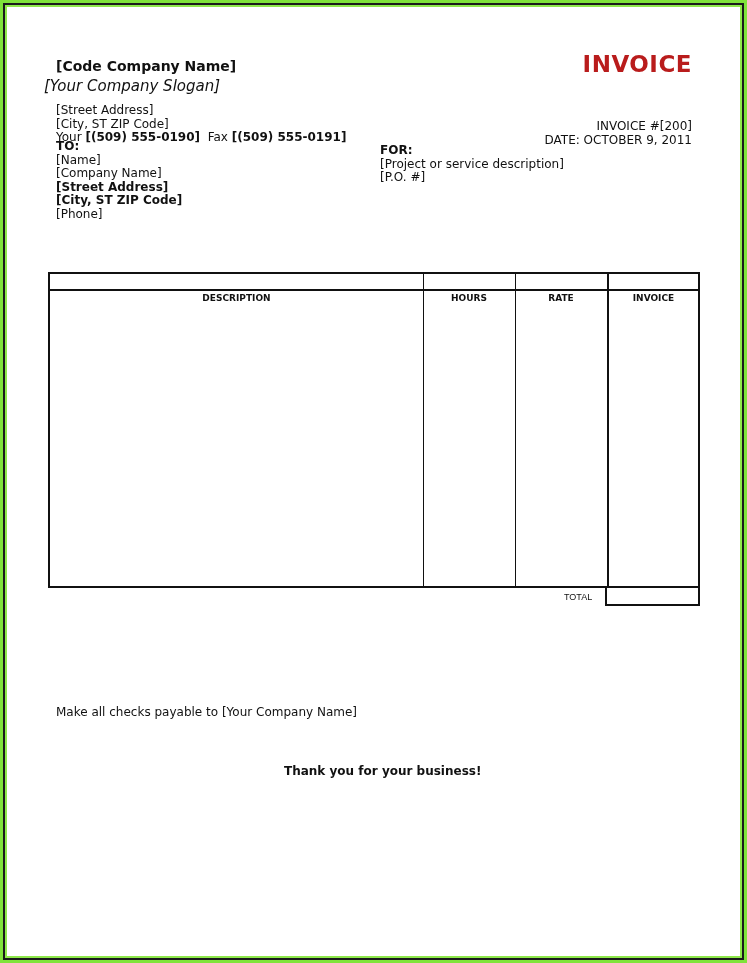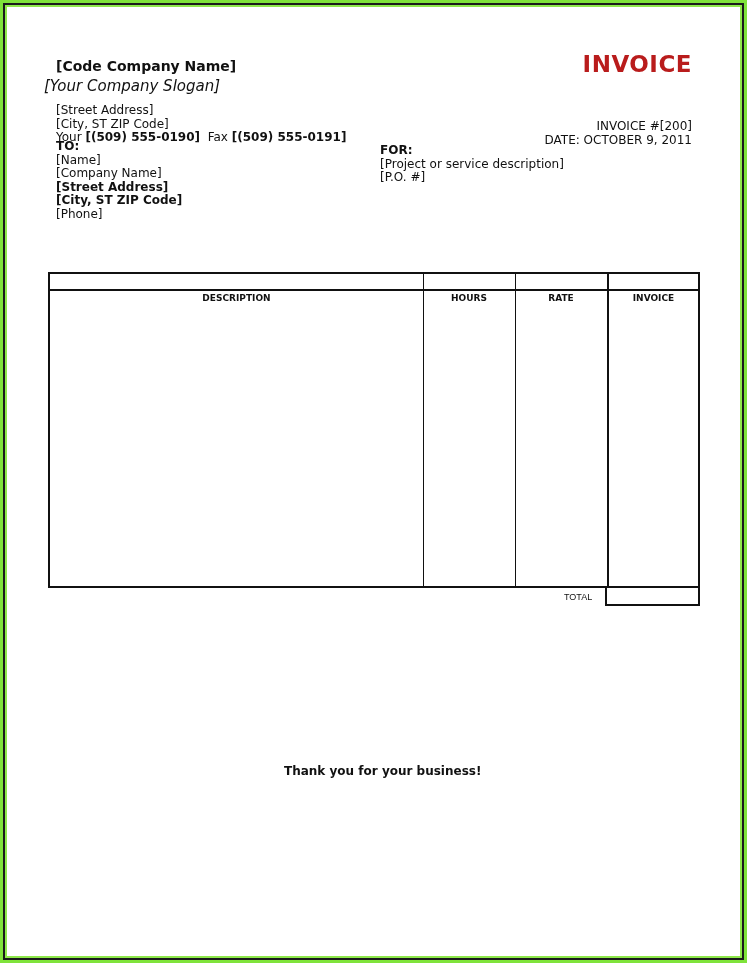--- a/index.html
+++ b/index.html
@@ -92,14 +92,15 @@
     <div class="th" style="left:373px;width:92px;">HOURS</div>
     <div class="th" style="left:465px;width:92px;">RATE</div>
     <div class="th" style="left:557px;width:93px;">INVOICE</div>
   </div>
 </div>
 
 <div class="abs total-label">TOTAL</div>
 <div class="total-box"></div>
 
 <div class="abs footer-notes small">
+  <div>Make all checks payable to [Your Company Name]</div>
 </div>
 <div class="abs thank-you">Thank you for your business!</div>
 
 </body></html>

